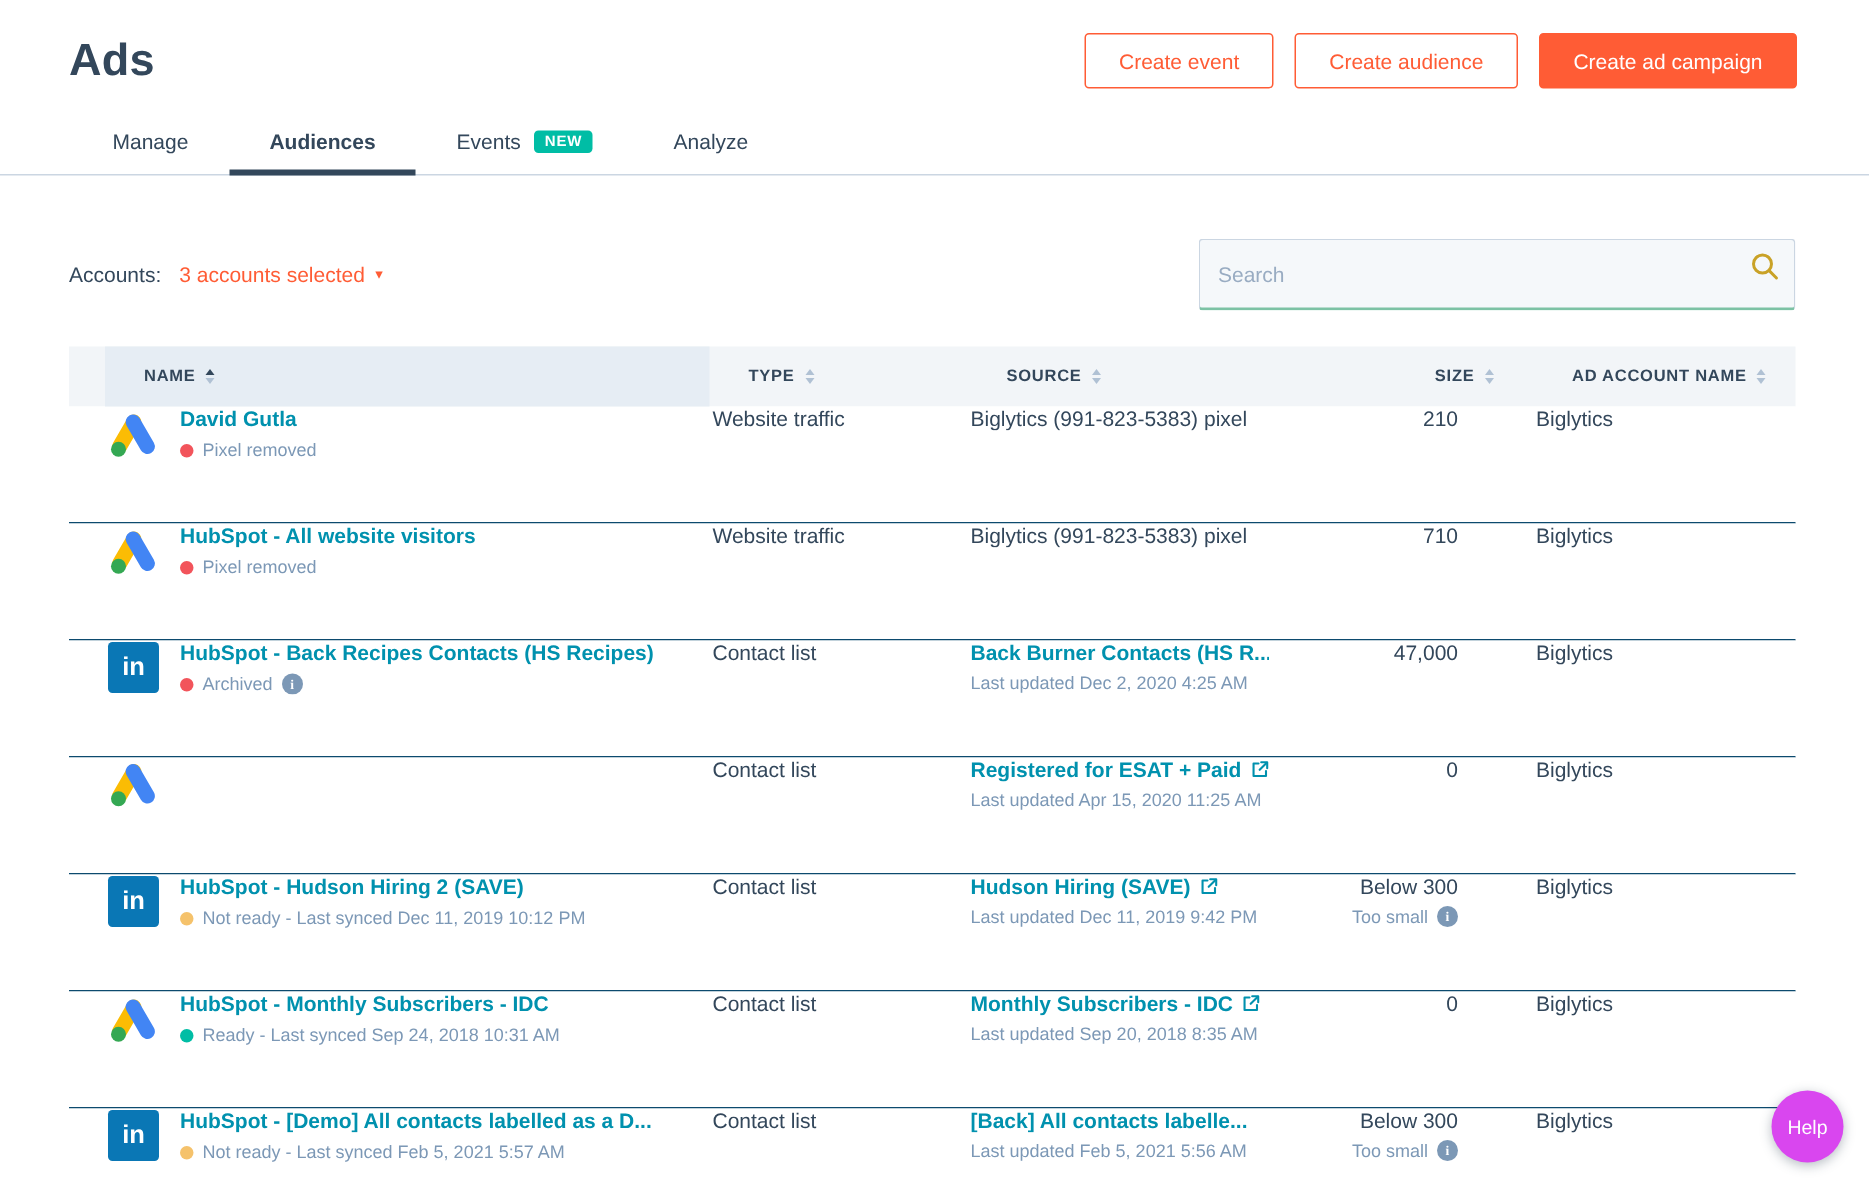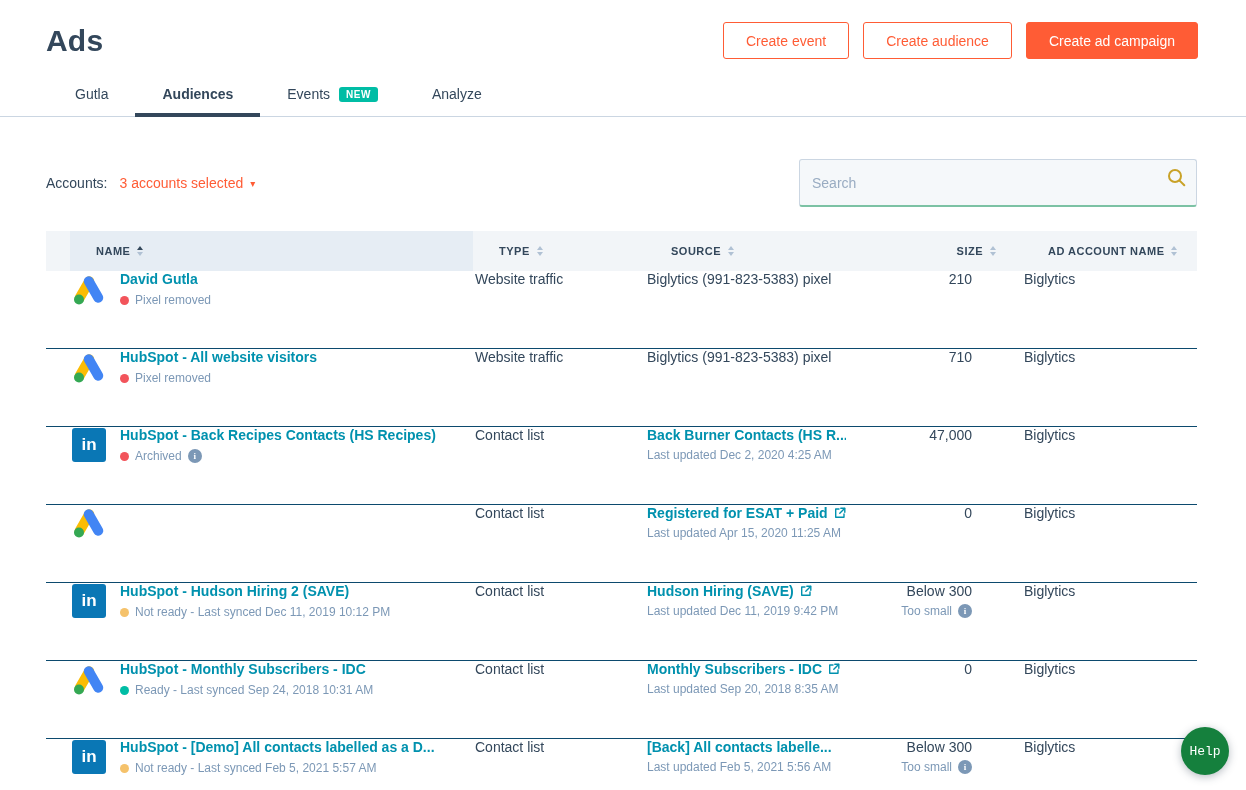--- a/index.html
+++ b/index.html
@@ -61,37 +61,37 @@
   .td-source { width: 225px; padding-left: 26px; overflow: hidden; }
   .source-main { display: flex; align-items: center; gap: 6px; white-space: nowrap; }
   .source-link { color: var(--link-blue,#0091ae); font-size: 14px; font-weight: 600; text-decoration: none; cursor: pointer; overflow: hidden; }
   .source-plain { font-size: 14px; }
   .ext { flex: none; display: inline-flex; cursor: pointer; }
   .source-updated { margin-top: 5px; font-size: 12px; color: #7c98b6; white-space: nowrap; }
   .td-size { width: 150px; padding-right: 24px; text-align: right; font-size: 14px; }
   .size-note { margin-top: 5px; font-size: 12px; color: #7c98b6; display: flex; align-items: center; justify-content: flex-end; gap: 6px; }
   .td-account { flex: 1; padding-left: 28px; font-size: 14px; }
 
-  .help-btn { position: fixed; right: 17px; bottom: 15px; width: 48px; height: 48px; border-radius: 50%; border: none; background: #15803d; color: #fff; font-size: 13px; font-family: Liberation Mono, monospace; cursor: pointer; box-shadow: 0 2px 8px rgba(45,62,80,.35); }
+  .help-btn { position: fixed; right: 17px; bottom: 15px; width: 48px; height: 48px; border-radius: 50%; border: none; background: #d946ef; color: #fff; font-size: 13px; font-family: Liberation Sans, sans-serif; cursor: pointer; box-shadow: 0 2px 8px rgba(45,62,80,.35); }
 </style>
 </head>
 <body>
 
 <header class="topbar">
   <h1>Ads</h1>
   <div class="actions">
     <button class="btn outline">Create event</button>
     <button class="btn outline">Create audience</button>
     <button class="btn solid">Create ad campaign</button>
   </div>
 </header>
 
 <nav class="tabs">
   <div class="tab">
-    <span>Gutla</span>
+    <span>Manage</span>
   </div>
   <div class="tab active">
     <span>Audiences</span>
   </div>
   <div class="tab">
     <span>Events</span>
     <span class="badge">NEW</span>
   </div>
   <div class="tab">
     <span>Analyze</span>

